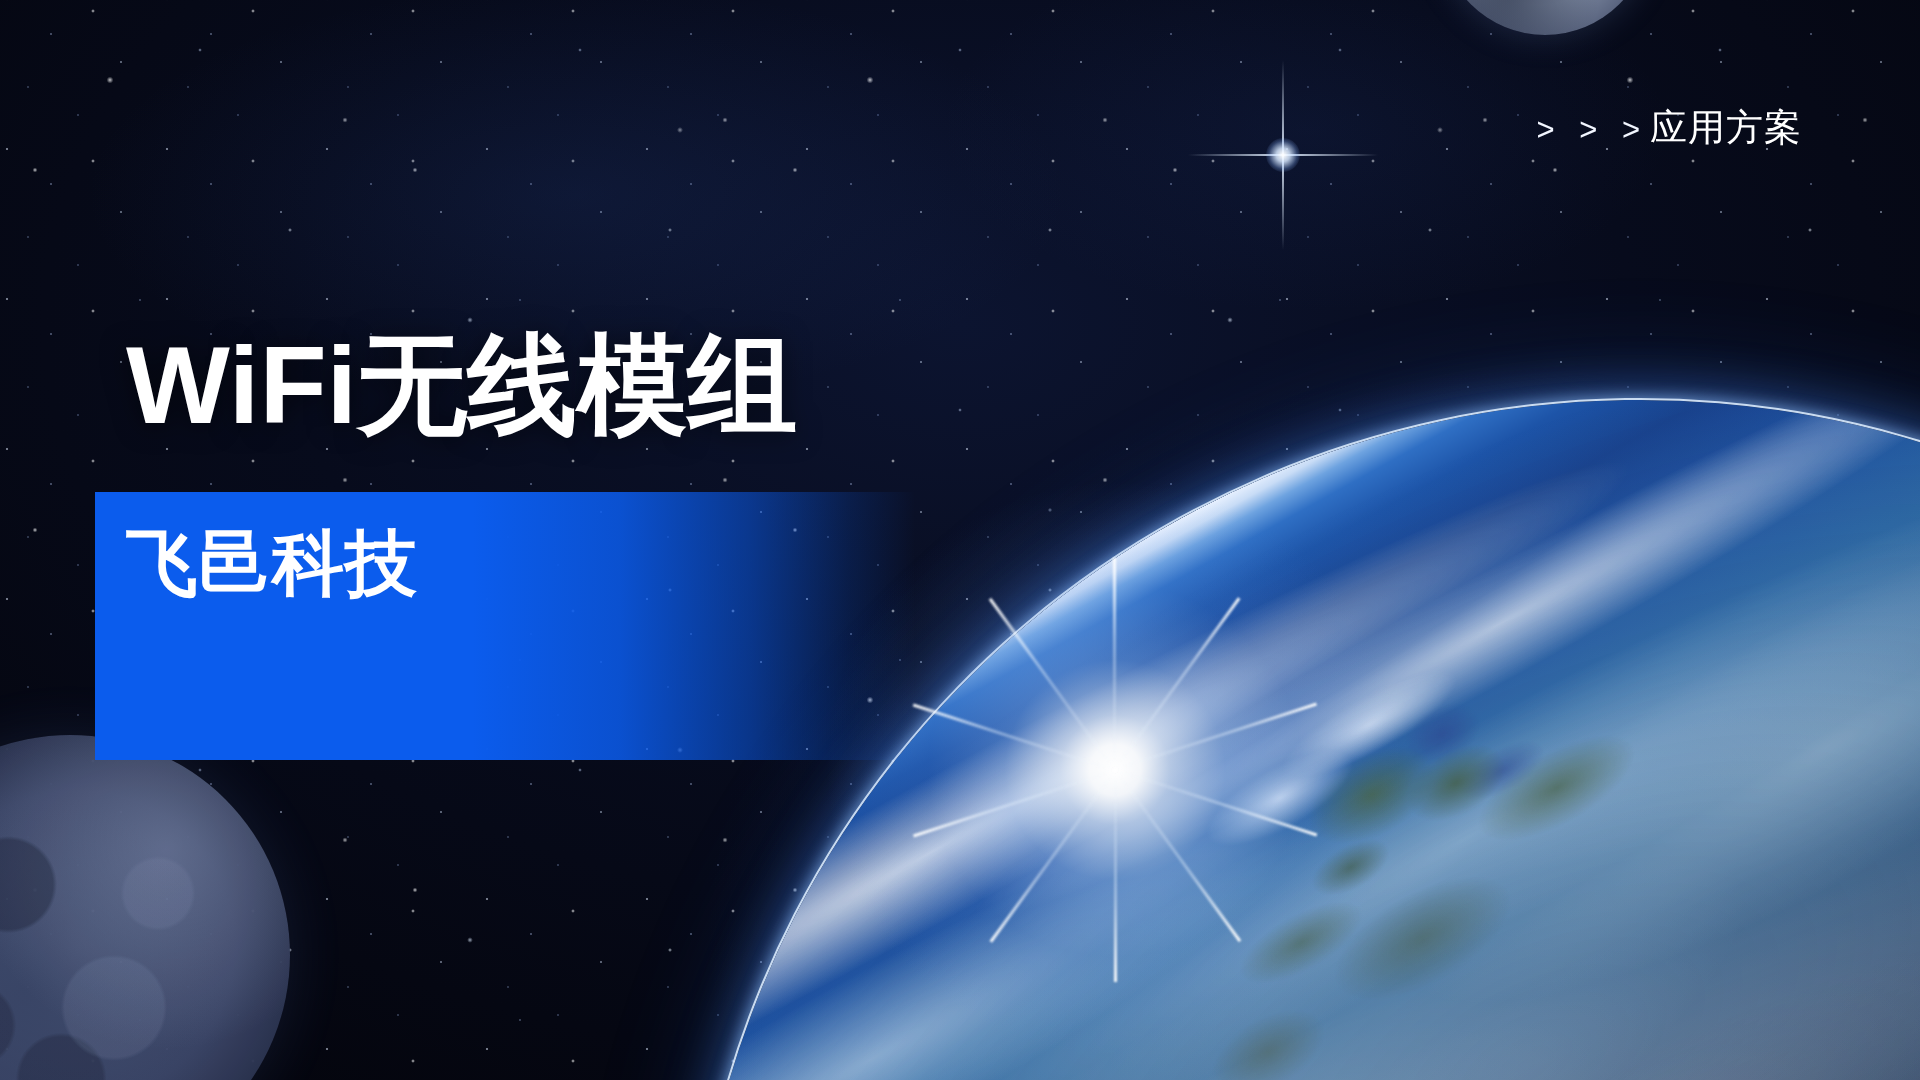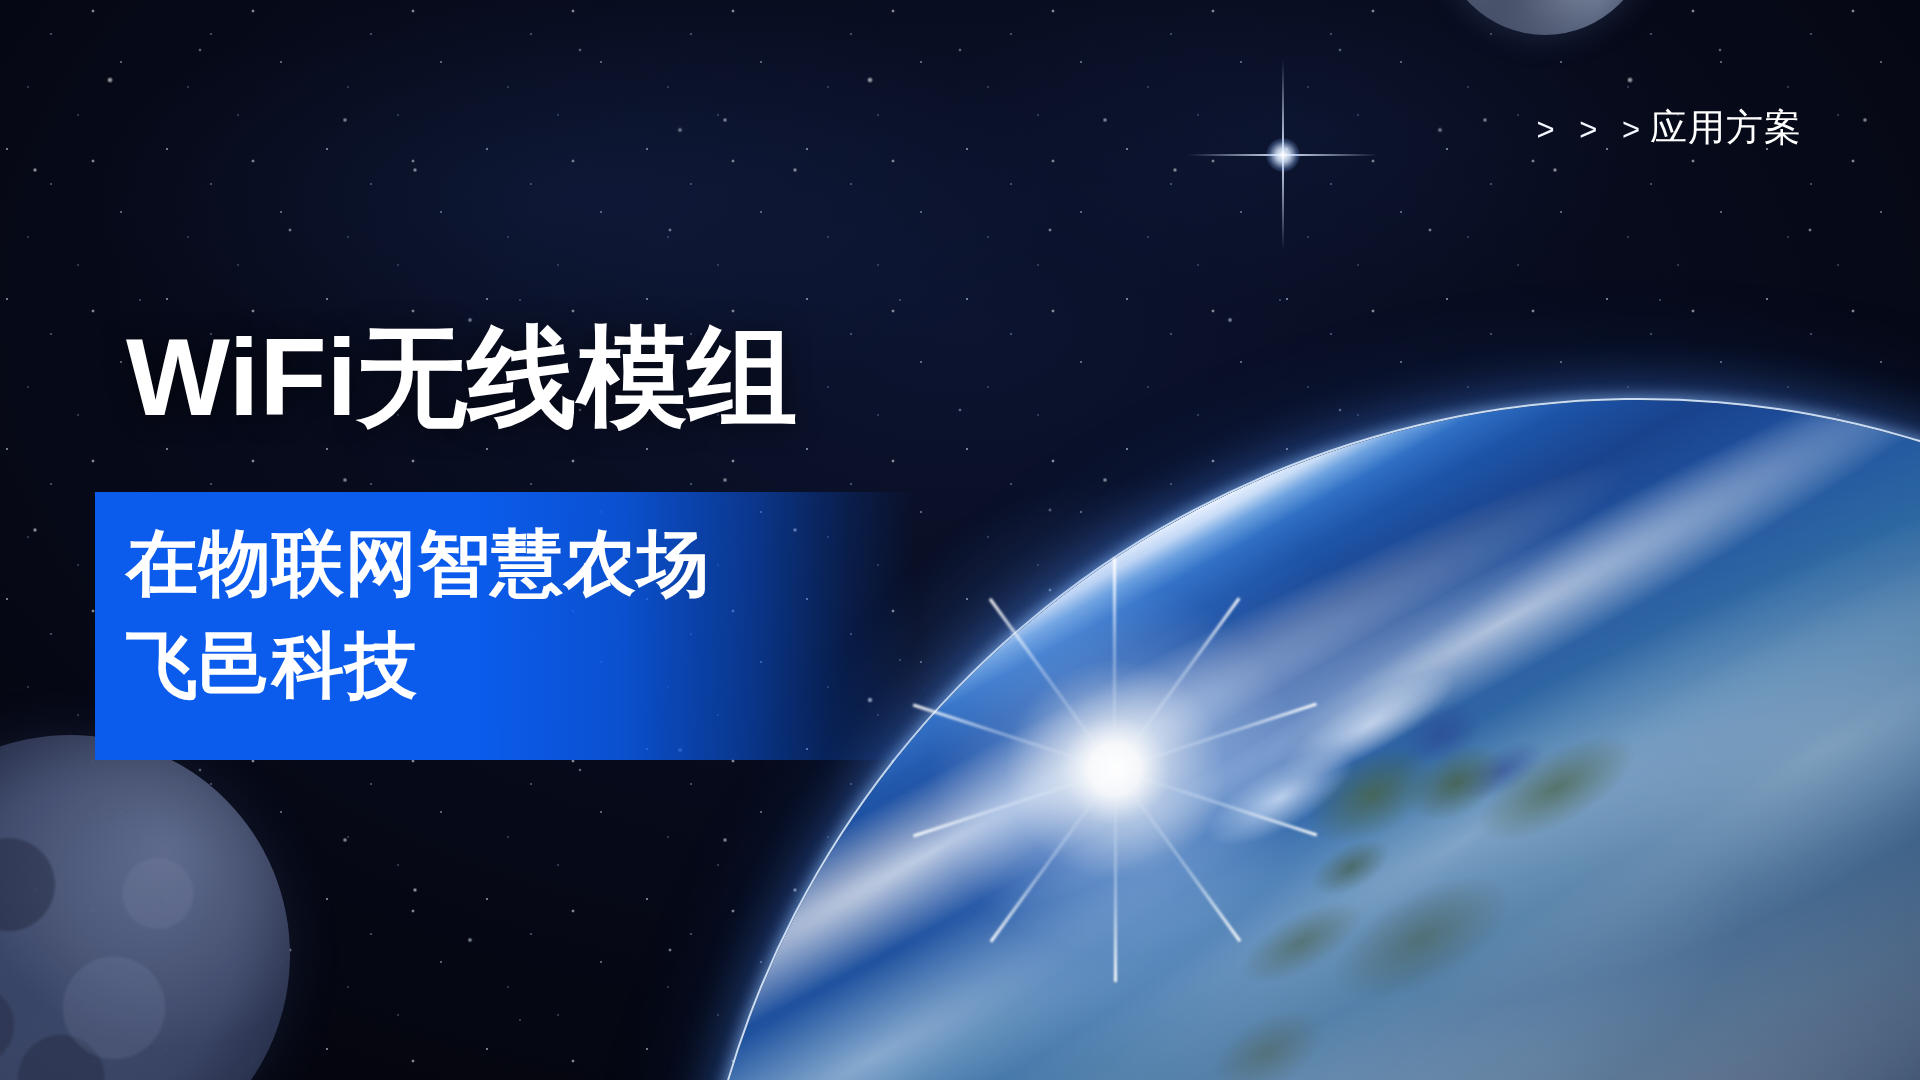--- a/index.html
+++ b/index.html
@@ -295,21 +295,21 @@
     font-size: 37px;
     font-weight: 400;
     letter-spacing: 1px;
     color: #ffffff;
   }
 
   
   .headline {
     position: absolute;
     left: 126px;
-    top: 322px;
+    top: 330px;
     color: #ffffff;
     font-size: 110px;
     line-height: 1.0;
     font-weight: 700;
     letter-spacing: 0px;
     white-space: nowrap;
     text-shadow: 0 2px 26px rgba(0,0,0,0.55);
   }
 
   
@@ -385,17 +385,16 @@
 
   <div class="logo">
     <span class="logo-chevrons">&gt; &gt; &gt;</span>
     <span class="logo-name">应用方案</span>
   </div>
 
   <div class="headline">WiFi无线模组</div>
 
   <div class="subtitle-panel"></div>
   <div class="subtitle-lines">
-    <span class="line">在物联网智慧农场</span>
     <span class="line">飞邑科技</span>
   </div>
 
 </div>
 
 </body></html>

